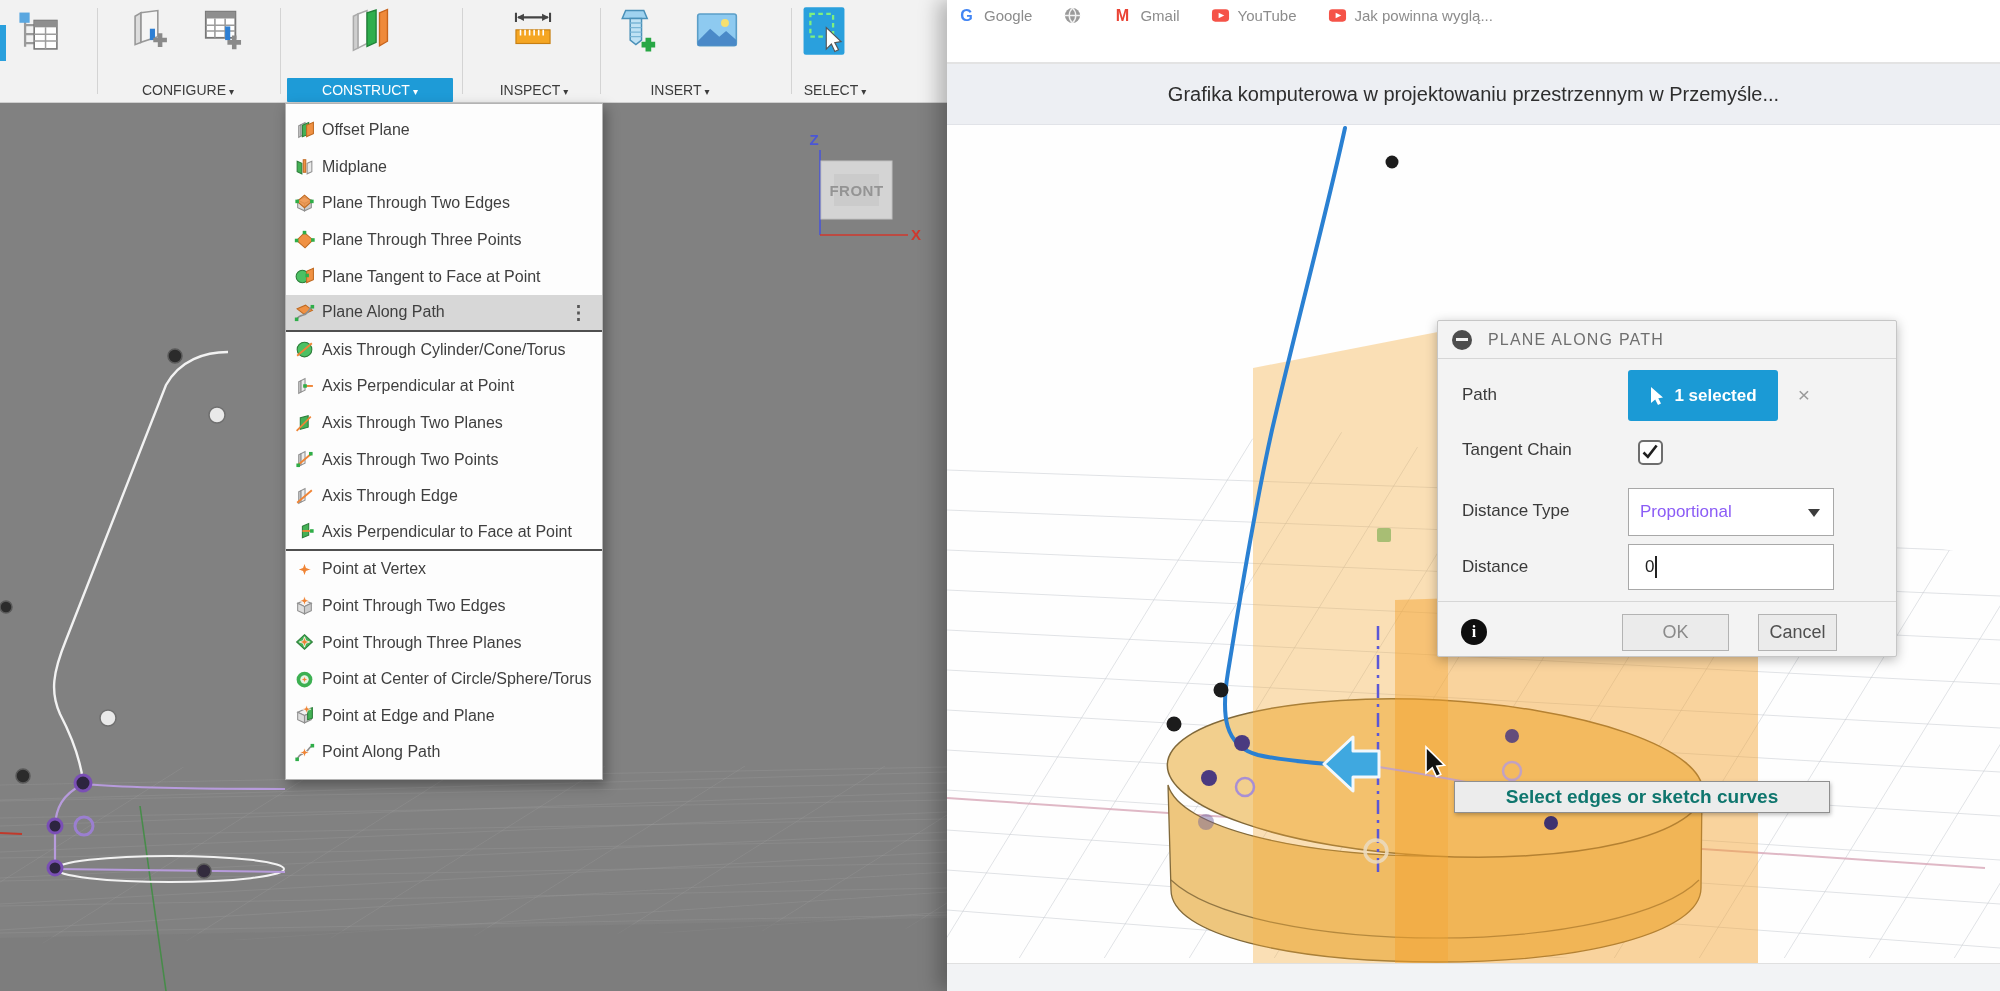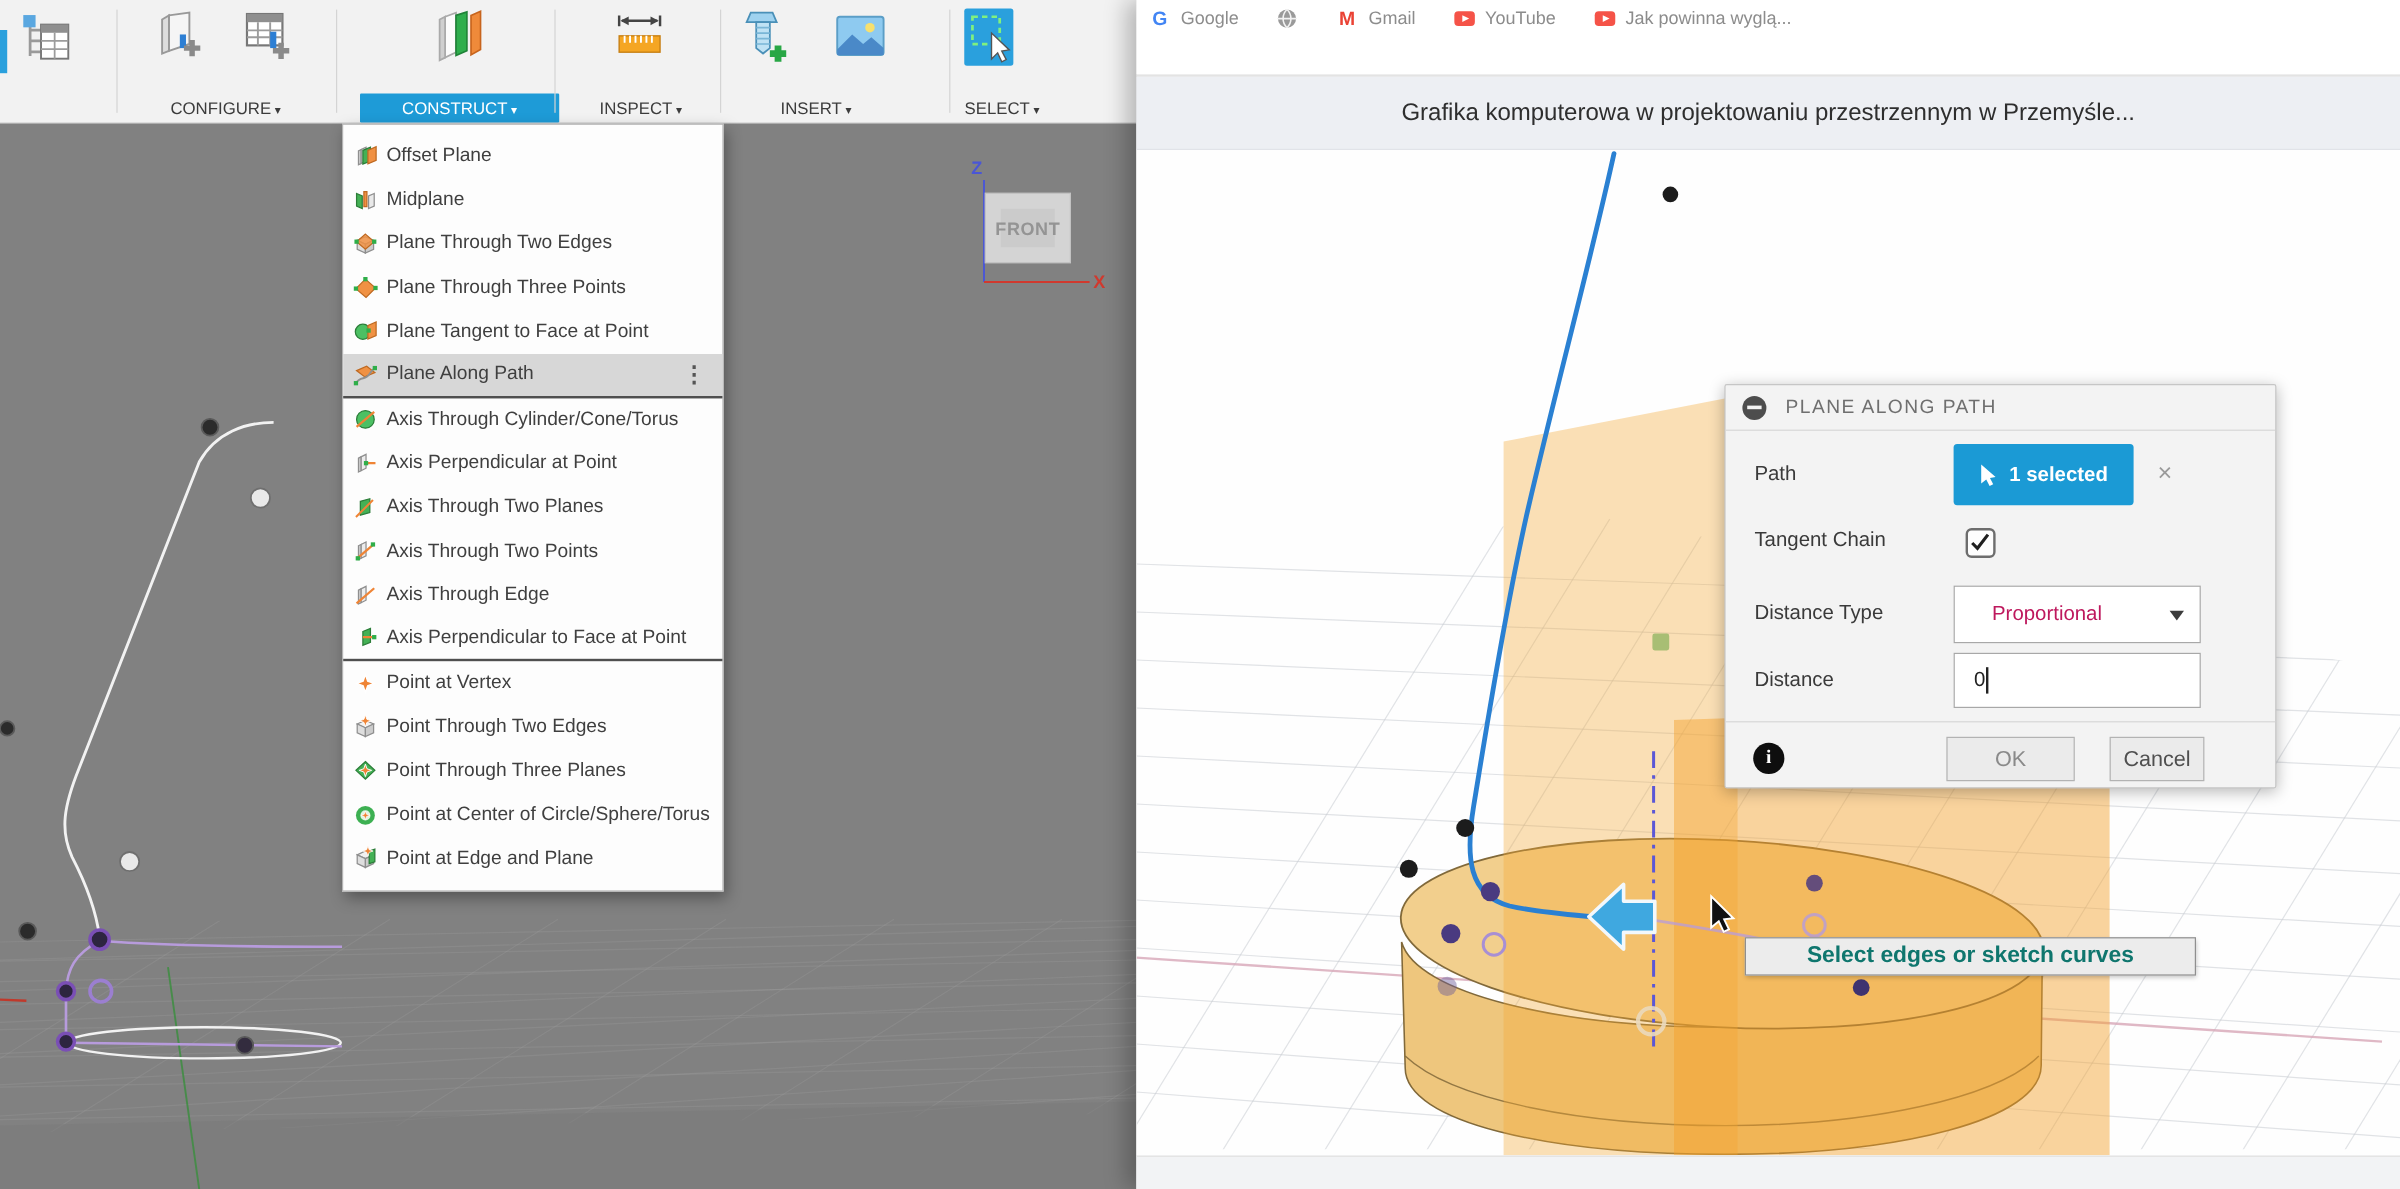--- a/index.html
+++ b/index.html
@@ -60,22 +60,22 @@
   .dlg-title{font-size:16px;color:#6f6f6f;letter-spacing:1.2px;}
   .dlg-label{position:absolute;left:24px;font-size:17px;color:#3a3a3a;}
   .path-btn{position:absolute;left:190px;top:49px;width:150px;height:51px;background:#1b9ad5;
     border-radius:3px;display:flex;align-items:center;justify-content:center;gap:8px;
     color:#fff;font-size:17px;font-weight:bold;}
   .path-clear{position:absolute;left:352px;top:60px;width:28px;height:28px;color:#9a9a9a;
     font-size:21px;text-align:center;line-height:28px;}
   .dlg-checkbox{position:absolute;left:200px;top:119px;width:25px;height:25px;background:#fdfdfd;
     border:2px solid #6d6d6d;border-radius:5px;}
   .dlg-select{position:absolute;left:190px;top:167px;width:206px;height:48px;background:#fff;
-    border:1px solid #a8a8a8;display:flex;align-items:center;padding-left:31px;
-    font-size:17px;color:#be185d;}
+    border:1px solid #a8a8a8;display:flex;align-items:center;padding-left:11px;
+    font-size:17px;color:#8b5cf6;}
   .sel-caret{position:absolute;right:13px;top:20px;width:0;height:0;
     border-left:6px solid transparent;border-right:6px solid transparent;border-top:8px solid #3c3c3c;}
   .dlg-input{position:absolute;left:190px;top:223px;width:206px;height:46px;background:#fff;
     border:1px solid #a8a8a8;display:flex;align-items:center;padding-left:16px;
     font-size:17px;color:#222;}
   .caret-bar{display:inline-block;width:2px;height:22px;background:#222;margin-left:1px;}
   .dlg-footer-line{position:absolute;left:0;top:280px;width:100%;height:1px;background:#d6d6d6;}
   .info-btn{position:absolute;left:23px;top:298px;width:26px;height:26px;border-radius:50%;
     background:#0e0e0e;color:#fff;text-align:center;line-height:26px;
     font-family:"Liberation Serif",serif;font-weight:bold;font-size:16px;}
@@ -113,21 +113,21 @@
             </svg></span>
           <span class="tb-icon" style="left: 99px;"><svg viewBox="0 0 44 44" width="50" height="50" xmlns="http://www.w3.org/2000/svg">
               <rect x="6" y="5" width="26" height="23" fill="#fff" stroke="#777" stroke-width="1.6"></rect>
               <rect x="6" y="5" width="26" height="6" fill="#8f8f8f"></rect>
               <path d="M6 17 h26 M6 22 h26 M14 11 v17 M23 11 v17" stroke="#9c9c9c" stroke-width="1.4"></path>
               <rect x="23" y="18" width="4.5" height="12" fill="#2d7fd4"></rect>
               <path d="M25 32 h12 M31 26 v12" stroke="#8a8a8a" stroke-width="4"></path>
             </svg></span>
           <div class="tb-label"><span>CONFIGURE</span><span class="caret">▾</span></div>
         </div>
-        <div class="tb-group" style="left: 300px; width: 166px;">
+        <div class="tb-group" style="left: 287px; width: 166px;">
           <span class="tb-icon" style="left: 55px;"><svg viewBox="0 0 44 44" width="50" height="50" xmlns="http://www.w3.org/2000/svg">
               <path d="M14 7 L22 4 L22 33 L14 37 Z" fill="#fbfbfb" stroke="#aaa" stroke-width="1.3"></path>
               <path d="M10 9 L14 7 L14 37 L10 39 Z" fill="#cfcfcf" stroke="#aaa" stroke-width="1.3"></path>
               <path d="M22 6 L30 3.5 L30 32 L22 35.5 Z" fill="#2fae4d" stroke="#1f8338" stroke-width="1.2"></path>
               <path d="M33 6 L40 3 L40 31 L33 35 Z" fill="#ef8a3a" stroke="#c7641d" stroke-width="1.2"></path>
             </svg></span>
           <div class="tb-label active"><span>CONSTRUCT</span><span class="caret">▾</span></div>
         </div>
         <div class="tb-group" style="left: 471px; width: 126px;">
           <span class="tb-icon" style="left: 37px;"><svg viewBox="0 0 44 44" width="50" height="50" xmlns="http://www.w3.org/2000/svg">
@@ -413,20 +413,31 @@
           <svg viewBox="0 0 20 20" width="21" height="21" xmlns="http://www.w3.org/2000/svg">
             <path d="M3.5 7 L10 4 L16.5 7 L10 10 Z" fill="#f1f1f1" stroke="#8f8f8f"></path>
             <path d="M3.5 7 L10 10 L10 17 L3.5 14 Z" fill="#dedede" stroke="#8f8f8f"></path>
             <path d="M16.5 7 L10 10 L10 17 L16.5 14 Z" fill="#cccccc" stroke="#8f8f8f"></path>
             <path d="M13 4 L17.5 2.5 L17.5 12.5 L13 14 Z" fill="#44b155" stroke="#2c7d39"></path>
             <path transform="translate(5,-3) scale(0.7)" d="M10 4.2 L11.5 8.5 L15.8 10 L11.5 11.5 L10 15.8 L8.5 11.5 L4.2 10 L8.5 8.5 Z" fill="#ef8435" stroke="#ffffff" stroke-width="0.9"></path>
           </svg>
         </span>
         <span class="mi-label">Point at Edge and Plane</span>
       </div>
+      <div class="menu-item">
+        <span class="mi-icon">
+          <svg viewBox="0 0 20 20" width="21" height="21" xmlns="http://www.w3.org/2000/svg">
+            <path d="M3 16.5 C 6 9 9.5 13 12.5 8.5 C 14.5 5.5 16.5 4 17.5 3.5" fill="none" stroke="#909090" stroke-width="1.6"></path>
+            <path transform="translate(2,2) scale(0.8)" d="M10 4.2 L11.5 8.5 L15.8 10 L11.5 11.5 L10 15.8 L8.5 11.5 L4.2 10 L8.5 8.5 Z" fill="#ef8435" stroke="#ffffff" stroke-width="0.9"></path>
+            <rect x="1.3" y="14.8" width="3.4" height="3.4" fill="#2fae49"></rect>
+            <rect x="15.8" y="1.8" width="3.4" height="3.4" fill="#2fae49"></rect>
+          </svg>
+        </span>
+        <span class="mi-label">Point Along Path</span>
+      </div>
     </div>
 </div>
 
 <div id="browser">
   <div class="bookmarks" id="bookmarks">
       <div class="bookmark">
         <span style="display: inline-flex;">
           <svg viewBox="0 0 20 20" width="19" height="19">
             <text x="10" y="15.5" text-anchor="middle" font-size="17" font-weight="bold" fill="#4285F4" font-family="Liberation Sans,sans-serif">G</text>
           </svg>

